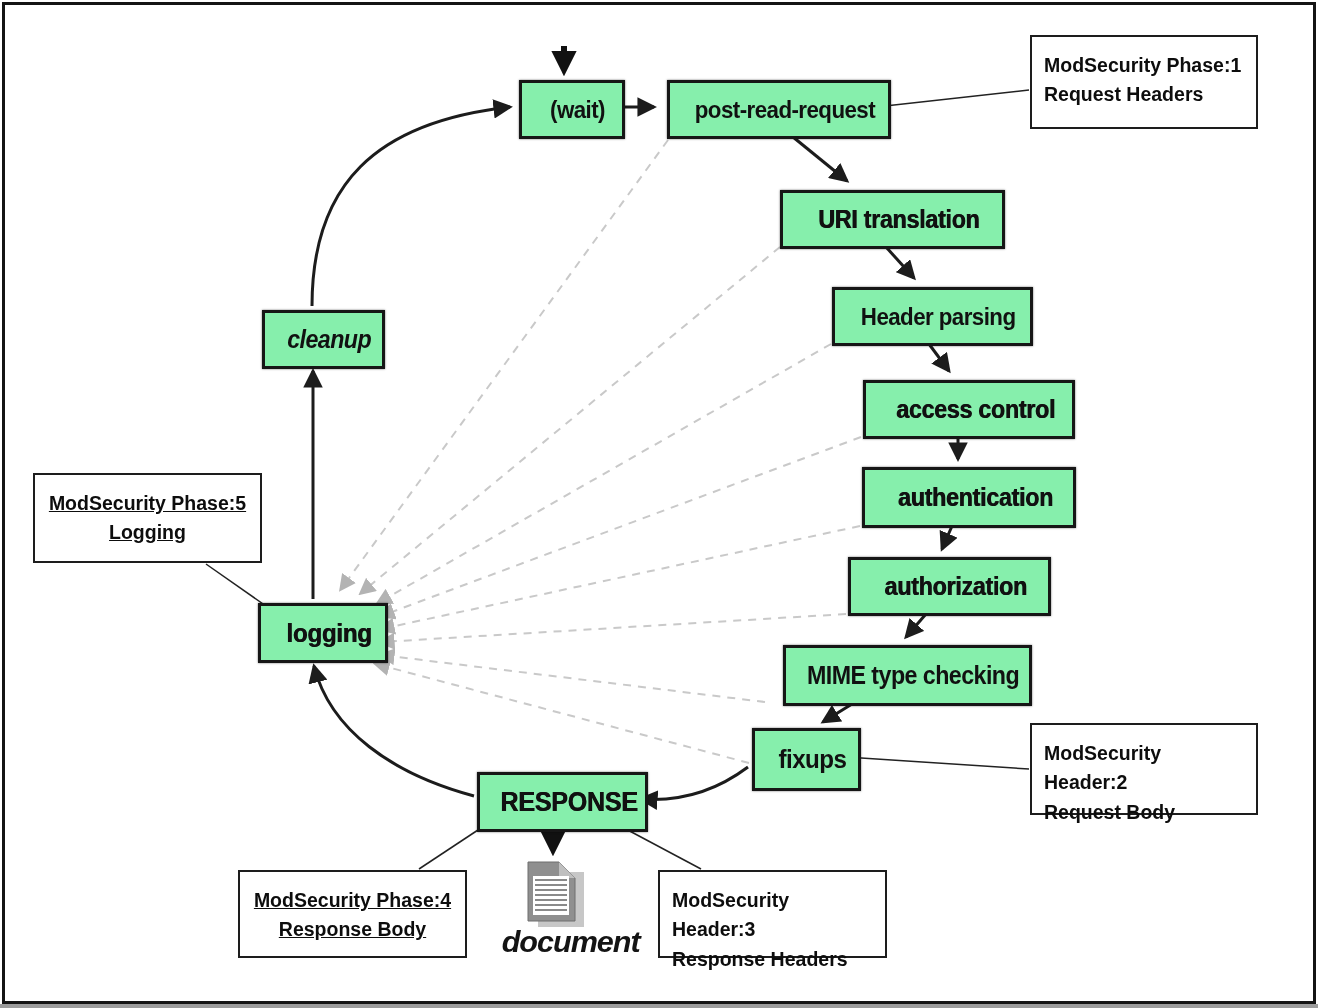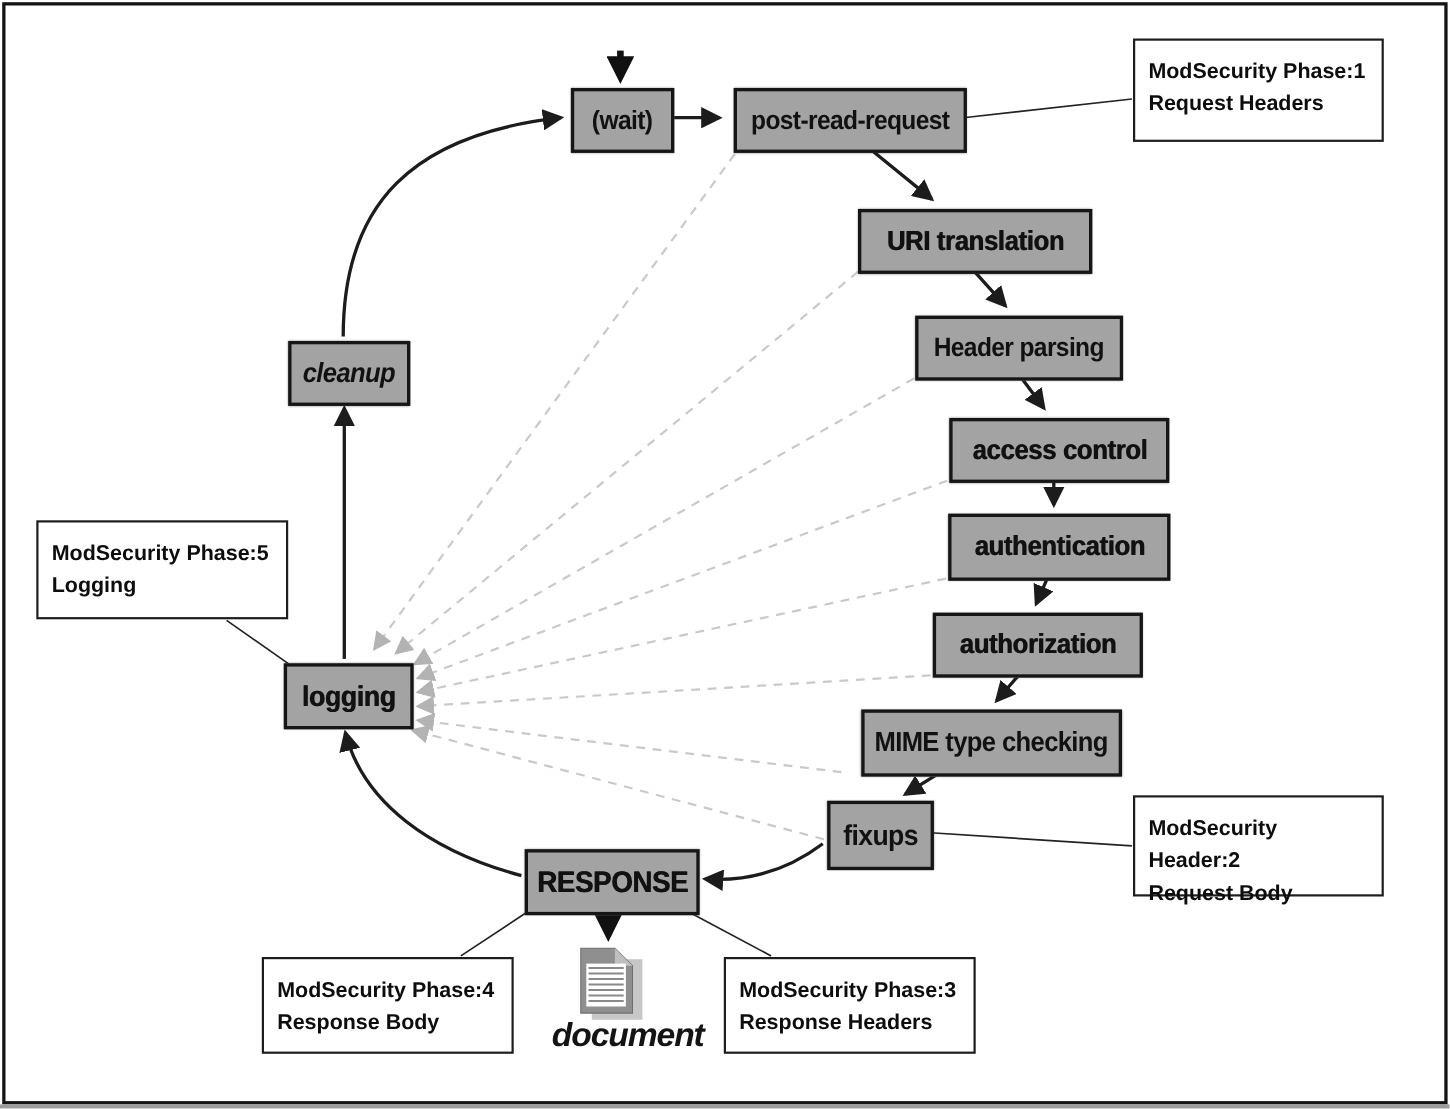--- a/index.html
+++ b/index.html
@@ -10,36 +10,36 @@
   .frame{
     position:absolute;left:2px;top:2px;right:2px;bottom:4px;
     border:3px solid #141414;pointer-events:none;
   }
   .stage::after{
     content:"";position:absolute;left:0;right:0;bottom:0;height:4px;background:#9c9c9c;
   }
   svg.layer{position:absolute;left:0;top:0;}
   
   .node{
-    position:absolute;background:#a3a3a3;border:3px solid #161616;
+    position:absolute;background:#86efac;border:3px solid #161616;
     display:flex;align-items:center;justify-content:center;
-    box-shadow:0 0 2px rgba(0,0,0,.55);color:#111;
+    box-shadow:0 0 2px rgba(0,0,0,.55);color:#111;padding-left:12px;
   }
   .node span{
     display:inline-block;font-weight:bold;letter-spacing:-0.6px;
     transform:scaleX(.93);white-space:nowrap;
   }
   .node.heavy span{text-shadow:.7px 0 0 currentColor;letter-spacing:-0.3px;}
   
   .callout{
     position:absolute;background:#fff;border:2px solid #1d1d1d;
     padding:14px 12px 0 12px;font-weight:bold;font-size:19.5px;line-height:1.5;
     color:#0d0d0d;box-sizing:border-box;
   }
-  .callout.right{text-align:left;}
+  .callout.right{text-align:center;text-decoration:underline;}
   .doc-label{
     position:absolute;font-weight:bold;font-style:italic;font-size:30px;
     letter-spacing:-1px;color:#141414;transform:scaleX(1.02);
   }
 </style>
 </head>
 <body>
 
 <div class="stage">
 
@@ -164,21 +164,21 @@
     <div>ModSecurity Phase:1</div>
     <div>Request Headers</div>
   </div>
 
   <div class="callout" style="left:1030px;top:723px;width:228px;height:92px;">
     <div>ModSecurity Header:2</div>
     <div>Request Body</div>
   </div>
 
   <div class="callout" style="left:658px;top:870px;width:229px;height:88px;">
-    <div>ModSecurity Phase:3</div>
+    <div>ModSecurity Header:3</div>
     <div>Response Headers</div>
   </div>
 
   <div class="callout right" style="left:238px;top:870px;width:229px;height:88px;">
     <div>ModSecurity Phase:4</div>
     <div>Response Body</div>
   </div>
 
   <div class="callout right" style="left:33px;top:473px;width:229px;height:90px;">
     <div>ModSecurity Phase:5</div>

